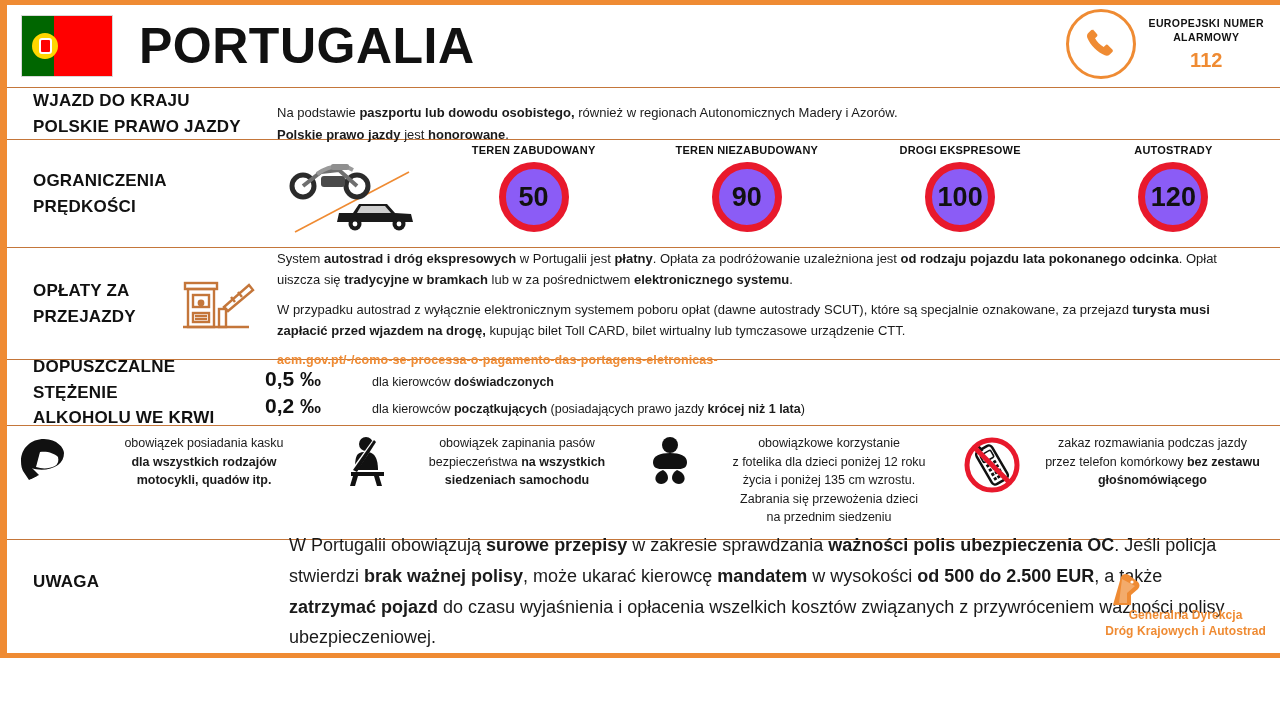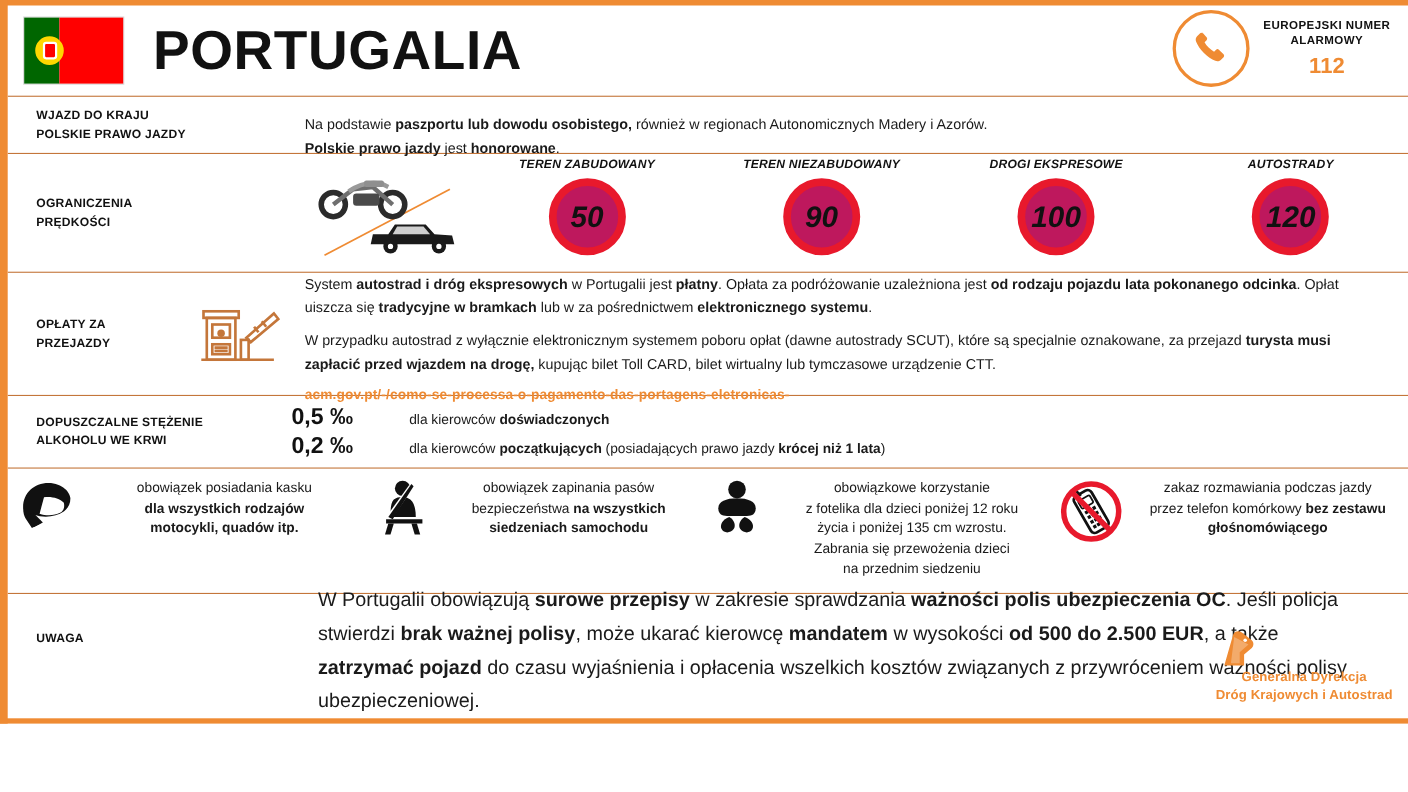--- a/index.html
+++ b/index.html
@@ -87,49 +87,49 @@
 
   
   .row{
     display:flex;
     border-top:1.5px solid #c4763a;
     box-sizing:border-box;
   }
   .row-label{
     width:270px;flex-shrink:0;
     display:flex;flex-direction:column;justify-content:center;
-    font-size:11px;font-weight:bold;letter-spacing:0.2px;
+    font-size:17px;font-weight:bold;letter-spacing:0.2px;
     line-height:1.5;
     padding-left:26px;box-sizing:border-box;
     color:#111;
   }
   .row-body{flex:1;display:flex;align-items:center;margin-top:20px;}
   .txt{font-size:13px;line-height:1.62;color:#1a1a1a;}
   .txt b{font-weight:bold;}
 
   
   .row-entry{height:52px;}
   .row-entry .row-body{padding-right:20px;}
 
   
   .row-speed{height:108px;}
   .row-speed .row-label{padding-left:26px;}
   .vehicles{width:150px;flex-shrink:0;position:relative;height:100%;}
   .speeds{flex:1;display:flex;align-items:flex-start;padding-top:4px;}
   .speed-cell{
-    flex:1;display:flex;flex-direction:column;align-items:center;font-style:italic;
+    flex:1;display:flex;flex-direction:column;align-items:center;
   }
   .speed-caption{
     font-size:11px;font-weight:bold;letter-spacing:0.2px;color:#111;
     margin-bottom:6px;white-space:nowrap;
   }
   .speed-sign{
     width:70px;height:70px;border-radius:50%;
     border:7px solid #e8192c;
-    background:#be185d;
+    background:#8b5cf6;
     display:flex;align-items:center;justify-content:center;
     font-size:27px;font-weight:bold;color:#111;
     box-sizing:border-box;
   }
 
   
   .row-toll{height:112px;}
   .row-toll .row-label{width:150px;padding-left:26px;}
   .toll-icon{width:120px;flex-shrink:0;display:flex;align-items:center;justify-content:center;}
   .toll-text{flex:1;padding-right:22px;}

